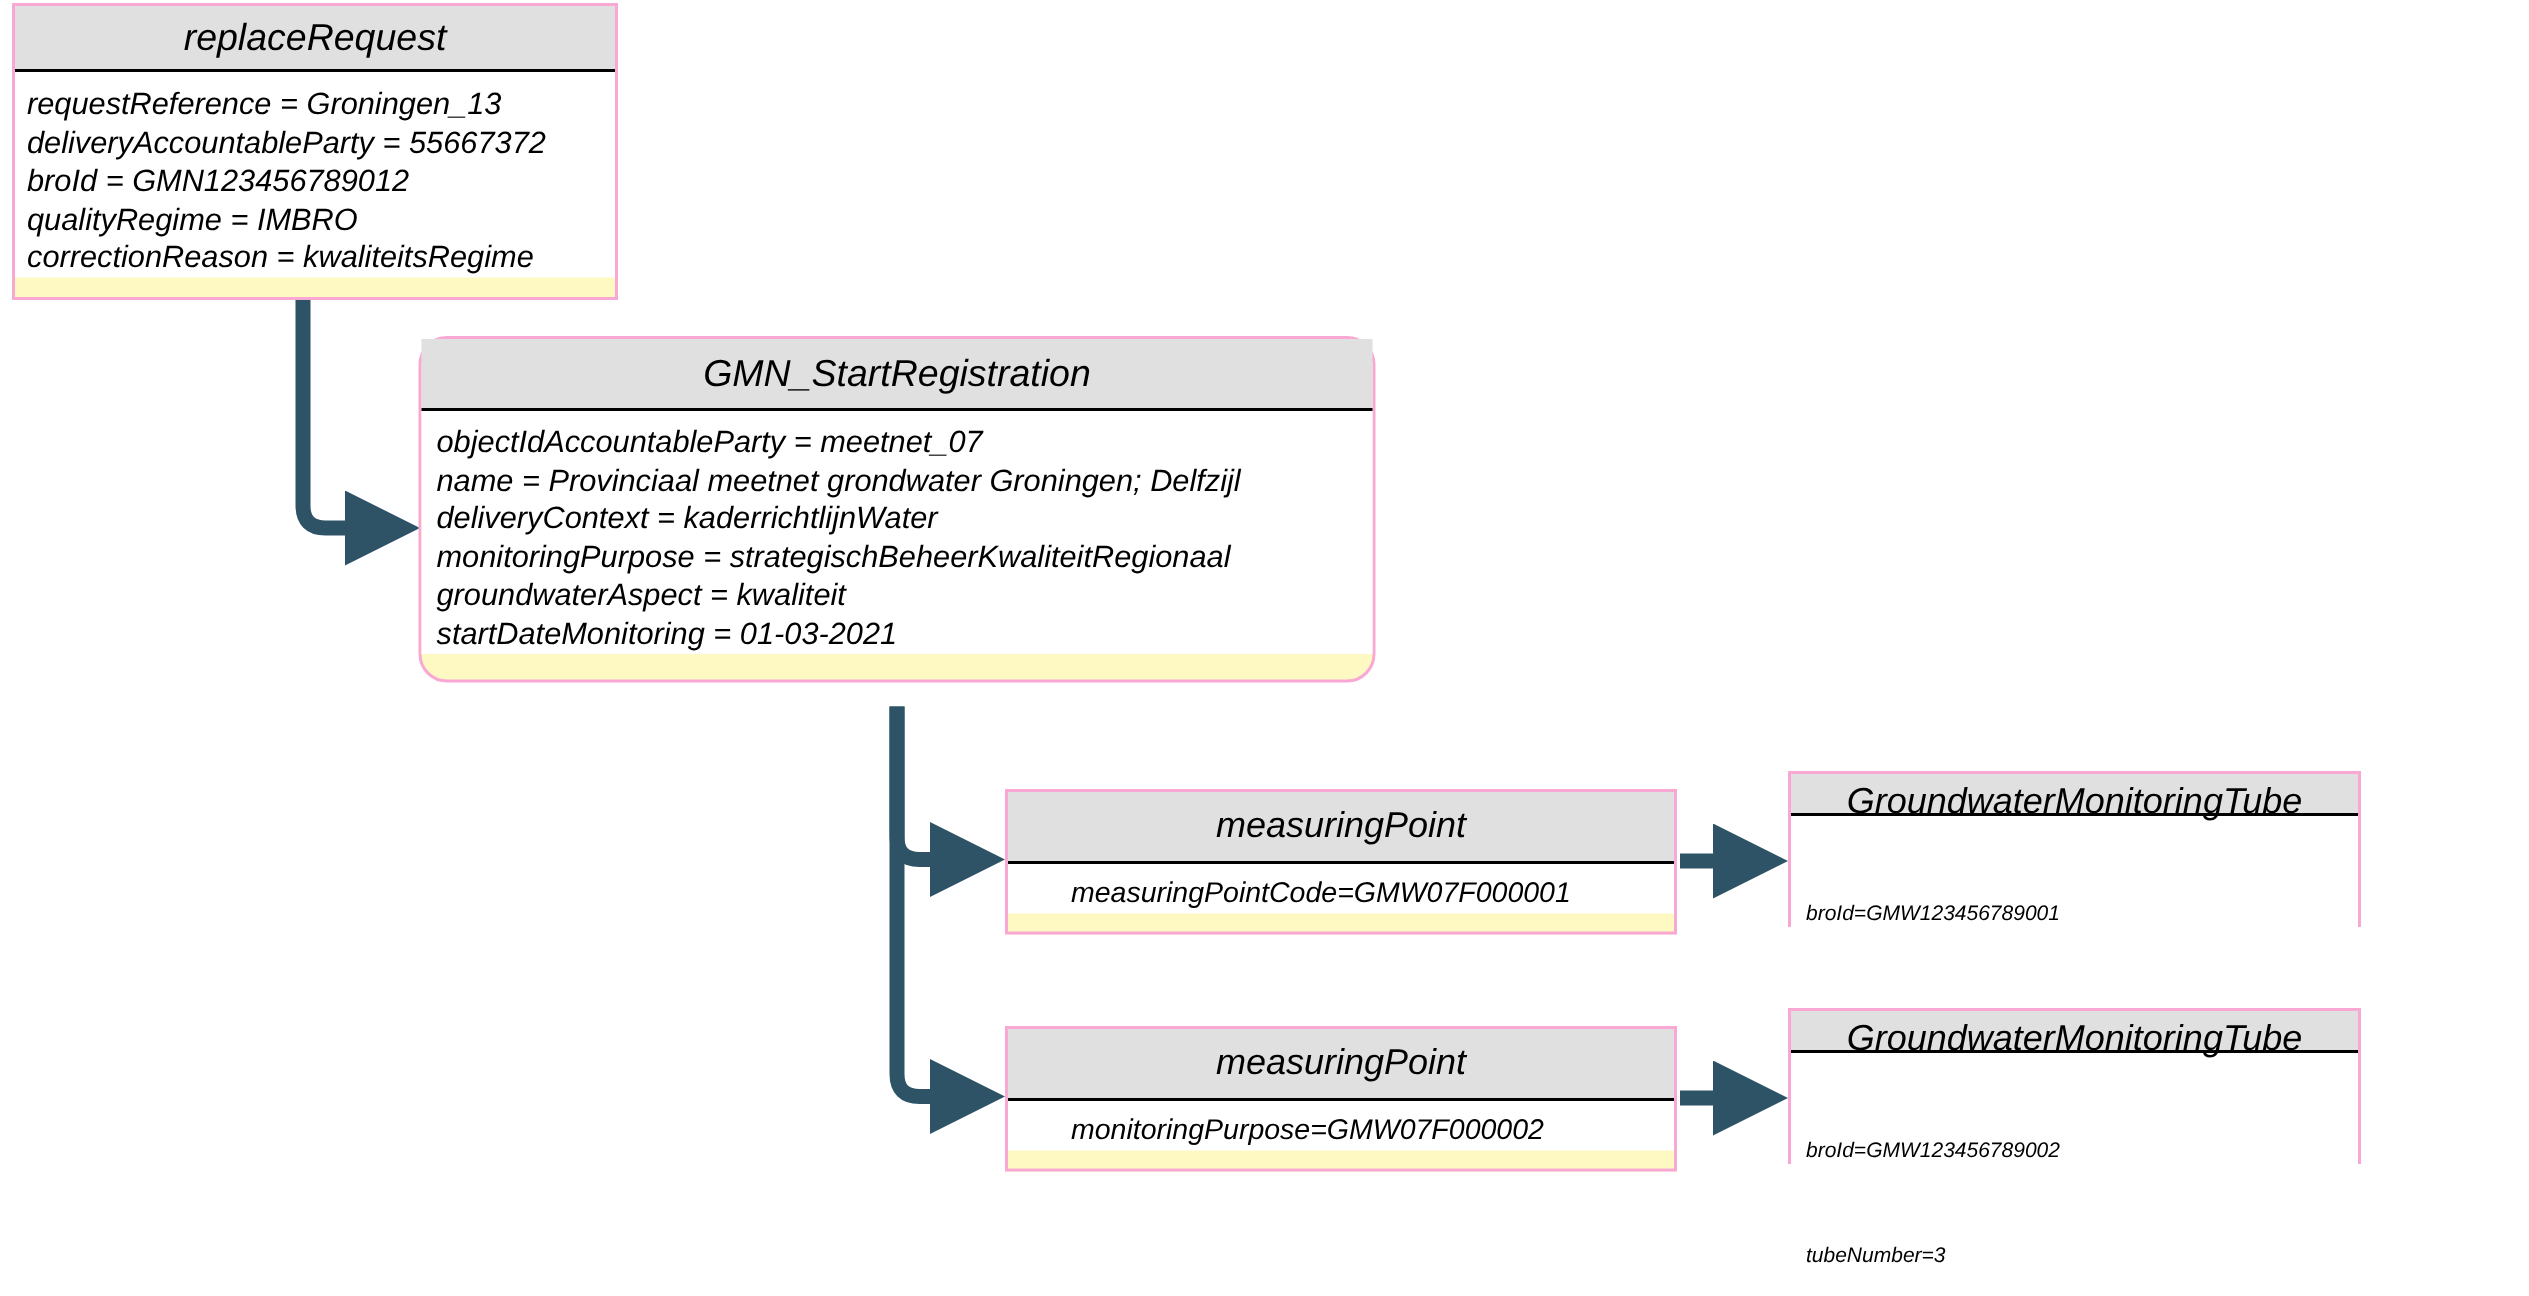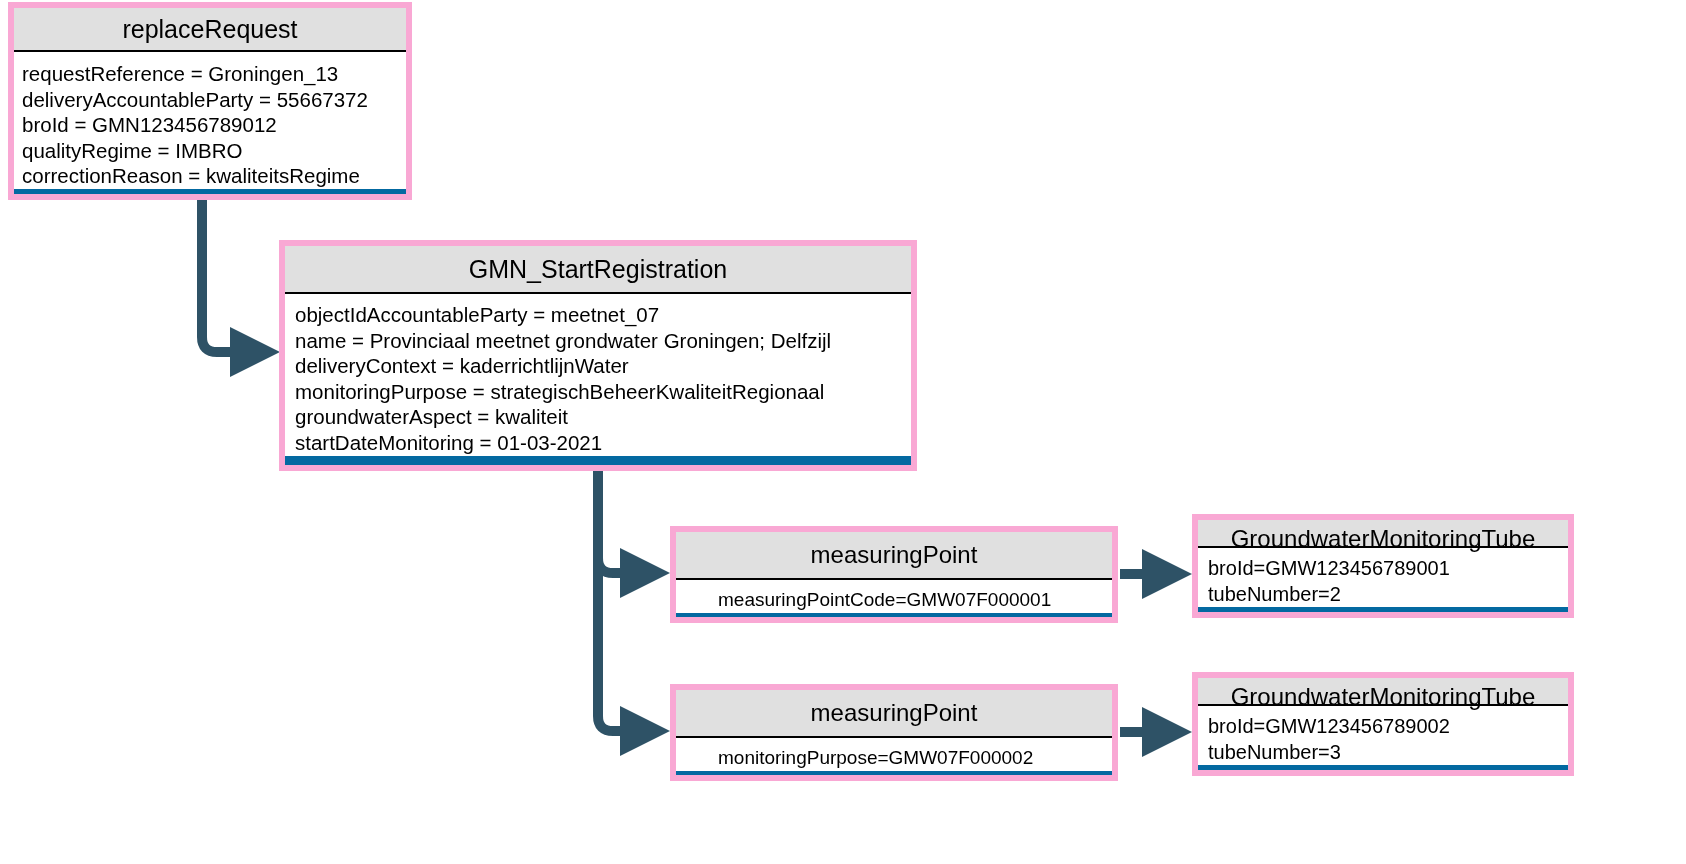--- a/index.html
+++ b/index.html
@@ -12,22 +12,23 @@
     width: 1686px;
     height: 864px;
     background: #ffffff;
     font-family: "Liberation Sans", sans-serif;
     overflow: hidden;
   }
   
   .uml-box {
     position: absolute;
     box-sizing: border-box;
-    border: 6px solid #f9a8d4;
-    background: #0369a1;
+    border: 2px solid #f9a8d4;
+    background: #fef9c3;
+    font-style: italic;
   }
   .uml-header {
     box-sizing: border-box;
     background: #e0e0e0;
     border-bottom: 2px solid #000000;
     text-align: center;
     color: #000000;
     white-space: nowrap;
     overflow: visible;
   }
@@ -52,22 +53,22 @@
   }
   #box-replace-request .uml-body {
     padding: 9px 24px 0 8px;
   }
   #box-replace-request .attr-line {
     font-size: 20.5px; line-height: 25.6px;
   }
 
   
   #box-gmn-startregistration {
-    left: 279px; top: 240px;
-    width: 638px; height: 231px;
+    left: 279px; top: 224px;
+    width: 638px; height: 231px; border-radius: 19px;
   }
   #box-gmn-startregistration .uml-header {
     height: 48px; line-height: 46px;
     font-size: 25px;
   }
   #box-gmn-startregistration .uml-body {
     padding: 8px 8px 0 10px;
   }
   #box-gmn-startregistration .attr-line {
     font-size: 20.5px; line-height: 25.6px;
@@ -95,21 +96,21 @@
     width: 382px; height: 104px;
   }
   .box-gw-tube .uml-header {
     height: 28px; line-height: 38px;
     font-size: 24px;
   }
   .box-gw-tube .uml-body {
     padding: 8px 8px 0 10px;
   }
   .box-gw-tube .attr-line {
-    font-size: 20px; line-height: 25.6px;
+    font-size: 14px; line-height: 25.6px; margin-top: 44px;
   }
   #box-gw-tube-1 { left: 1192px; top: 514px; }
   #box-gw-tube-2 { left: 1192px; top: 672px; }
 
   
   #connector-layer {
     position: absolute;
     left: 0; top: 0;
     width: 1686px; height: 864px;
     pointer-events: none;

